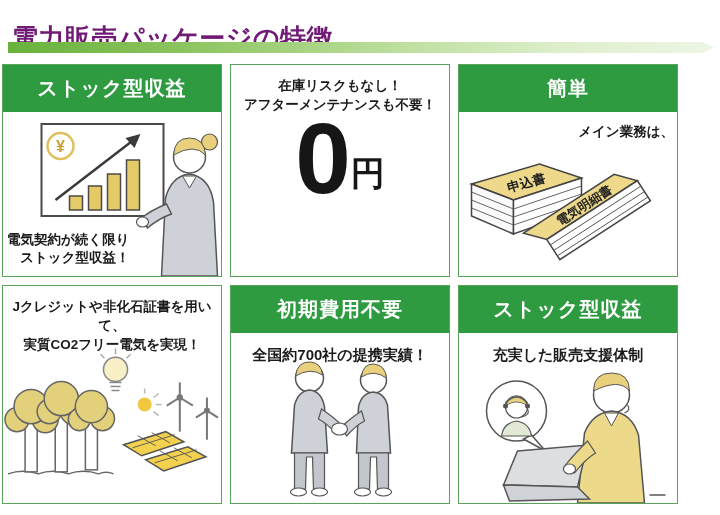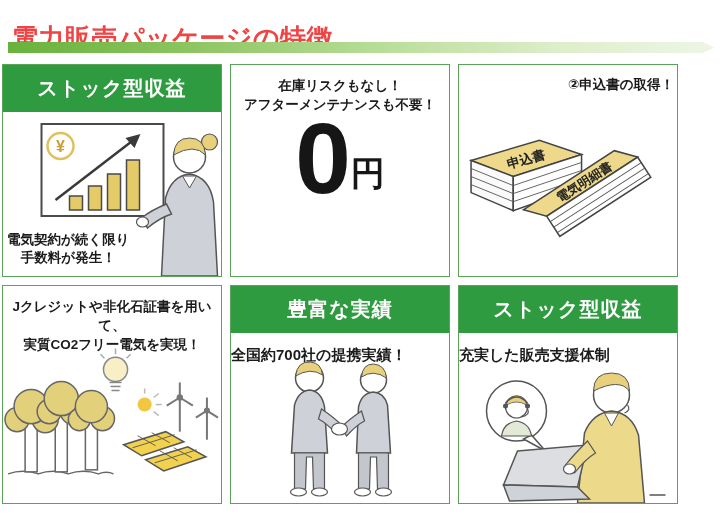--- a/index.html
+++ b/index.html
@@ -2,21 +2,21 @@
 <html><head>
 <meta charset="utf-8">
 <style>
   html,body{margin:0;padding:0;}
   body{
     width:720px;height:515px;background:#ffffff;position:relative;overflow:hidden;
     font-family:"Liberation Sans","DejaVu Sans",sans-serif;color:#111;
   }
   .page-title{
     position:absolute;left:12px;top:4px;font-size:26px;font-weight:bold;
-    color:#ef4444;letter-spacing:0.5px;white-space:nowrap;
+    color:#701a75;letter-spacing:0.5px;white-space:nowrap;
   }
   .accent-bar{
     position:absolute;left:8px;top:42px;width:706px;height:11px;
     background:linear-gradient(to right,#68b23c 0%,#8cc45f 25%,#bcdf9d 55%,#ddeecb 78%,#edf6e5 100%);
     clip-path:polygon(0 0,calc(100% - 11px) 0,100% 50%,calc(100% - 11px) 100%,0 100%);
   }
   .grid{
     position:absolute;left:2px;top:64px;width:690px;height:473px;
     display:grid;grid-template-columns:220px 220px 220px;grid-template-rows:213px 219px;
     column-gap:15px;row-gap:9px;gap:8px;
@@ -25,24 +25,24 @@
     border:1.5px solid #5aa45a;background:#fff;box-sizing:border-box;
     display:flex;flex-direction:column;
   }
   .card-head{
     height:47px;flex:0 0 47px;background:#2e9b41;display:flex;align-items:center;justify-content:center;
   }
   .card-head span{color:#ffffff;font-size:20px;font-weight:bold;letter-spacing:1px;white-space:nowrap;}
   .card-body{flex:1;position:relative;overflow:hidden;}
   .illus{position:absolute;left:0;top:0;width:100%;height:100%;}
   .cap{font-weight:bold;color:#1b1b1b;}
-  .cap-bottom-left{position:absolute;left:4px;bottom:8px;font-size:13.5px;line-height:1.38;text-align:center;}
+  .cap-bottom-left{position:absolute;left:4px;bottom:8px;font-size:13.5px;line-height:1.38;text-align:right;}
   .cap-top-center{position:relative;margin-top:11px;font-size:13.5px;line-height:1.42;text-align:center;z-index:2;}
   .cap-top-right{position:absolute;top:10px;right:3px;font-size:13.5px;line-height:1.42;text-align:center;z-index:2;}
-  .cap-single{position:relative;margin-top:13px;font-size:15px;text-align:left;z-index:2;}
+  .cap-single{position:relative;margin-top:13px;font-size:15px;text-align:center;z-index:2;}
   .zero-row{display:flex;justify-content:center;align-items:flex-end;margin-top:0px;}
   .zero-big{font-size:100px;line-height:0.88;font-weight:bold;letter-spacing:-3px;color:#161616;}
   .zero-unit{font-size:34px;font-weight:bold;margin-left:3px;padding-bottom:5px;color:#161616;}
   svg text{font-family:"Liberation Sans","DejaVu Sans",sans-serif;}
 </style>
 </head>
 <body>
 
 <div>
 
@@ -71,39 +71,42 @@
             <circle cx="186" cy="45" r="16" fill="#ffffff" stroke="#555" stroke-width="1.5"></circle>
             <path d="M170 43 Q171 26 186 26 Q201 26 202 43 Q191 31 170 43 Z" fill="#e9d07c" stroke="#555" stroke-width="1"></path>
             <path d="M158 164 L162 86 Q168 64 186 62 Q206 65 210 90 L214 164 Z" fill="#ced1d7" stroke="#555" stroke-width="1.5"></path>
             <polygon points="179,64 186,76 193,64" fill="#ffffff" stroke="#555" stroke-width="1"></polygon>
             <path d="M163 92 Q148 98 138 106 L144 116 Q156 106 168 102 Z" fill="#ced1d7" stroke="#555" stroke-width="1.5"></path>
             <ellipse cx="139" cy="110" rx="6" ry="5" fill="#ffffff" stroke="#555" stroke-width="1.2"></ellipse>
           </g>
         </svg>
         <div class="cap cap-bottom-left">
           <div>電気契約が続く限り</div>
-          <div>手数料が発生！</div>
+          <div>ストック型収益！</div>
         </div>
       </div>
     </section>
 
     <section class="card">
       <div class="card-body">
         <div class="cap cap-top-center">
           <div>在庫リスクもなし！</div>
           <div>アフターメンテナンスも不要！</div>
         </div>
         <div class="zero-row">
           <span class="zero-big">0</span>
           <span class="zero-unit">円</span>
         </div>
       </div>
     </section>
 
     <section class="card">
+      <header class="card-head">
+        <span>簡単</span>
+      </header>
       <div class="card-body">
         <svg class="illus" viewBox="0 0 217 164">
           <g transform="translate(6,46)">
             <polygon points="6,26 74,6 116,20 48,42" fill="#eed98b" stroke="#444" stroke-width="1.5"></polygon>
             <polygon points="6,26 48,42 48,76 6,58" fill="#fafafa" stroke="#444" stroke-width="1.5"></polygon>
             <polygon points="48,42 116,20 116,52 48,76" fill="#ffffff" stroke="#444" stroke-width="1.5"></polygon>
             <line x1="48" y1="51" x2="116" y2="28" stroke="#555" stroke-width="0.9"></line>
             <line x1="48" y1="59" x2="116" y2="36" stroke="#555" stroke-width="0.9"></line>
             <line x1="48" y1="67" x2="116" y2="44" stroke="#555" stroke-width="0.9"></line>
             <line x1="6" y1="34" x2="48" y2="51" stroke="#555" stroke-width="0.9"></line>
@@ -114,21 +117,21 @@
           <g transform="translate(88,158) rotate(-33)">
             <polygon points="0,-44 108,-44 124,-26 16,-26" fill="#eed98b" stroke="#444" stroke-width="1.5"></polygon>
             <rect x="16" y="-26" width="108" height="24" fill="#ffffff" stroke="#444" stroke-width="1.5"></rect>
             <line x1="16" y1="-19.5" x2="124" y2="-19.5" stroke="#555" stroke-width="0.9"></line>
             <line x1="16" y1="-13" x2="124" y2="-13" stroke="#555" stroke-width="0.9"></line>
             <line x1="16" y1="-6.5" x2="124" y2="-6.5" stroke="#555" stroke-width="0.9"></line>
             <text x="66" y="-30" font-size="12.5" font-weight="bold" fill="#222" text-anchor="middle">電気明細書</text>
           </g>
         </svg>
         <div class="cap cap-top-right">
-          <div>②申込書の取得！</div>
+          <div>メイン業務は、</div>
         </div>
       </div>
     </section>
 
     <section class="card">
       <div class="card-body">
         <div class="cap cap-top-center" style="">
           <div>Jクレジットや非化石証書を用いて、</div>
           <div>実質CO2フリー電気を実現！</div>
         </div>
@@ -185,21 +188,21 @@
             <line x1="151" y1="153" x2="193" y2="140" stroke="#555" stroke-width="0.9"></line>
             <line x1="156" y1="141" x2="174" y2="151" stroke="#555" stroke-width="0.9"></line>
             <line x1="170" y1="138" x2="188" y2="148" stroke="#555" stroke-width="0.9"></line>
           </g>
         </svg>
       </div>
     </section>
 
     <section class="card">
       <header class="card-head">
-        <span>豊富な実績</span>
+        <span>初期費用不要</span>
       </header>
       <div class="card-body">
         <div class="cap cap-single">
           <div>全国約700社の提携実績！</div>
         </div>
         <svg class="illus" viewBox="0 0 217 170">
           <g>
             <circle cx="78" cy="45" r="14" fill="#ffffff" stroke="#555" stroke-width="1.5"></circle>
             <path d="M64 43 Q66 28 79 29 Q90 30 91 42 Q79 34 64 43 Z" fill="#e9d07c" stroke="#555" stroke-width="1"></path>
             <path d="M60 120 L63 72 Q67 58 78 57 Q90 58 93 74 L96 120 Z" fill="#ced1d7" stroke="#555" stroke-width="1.5"></path>

